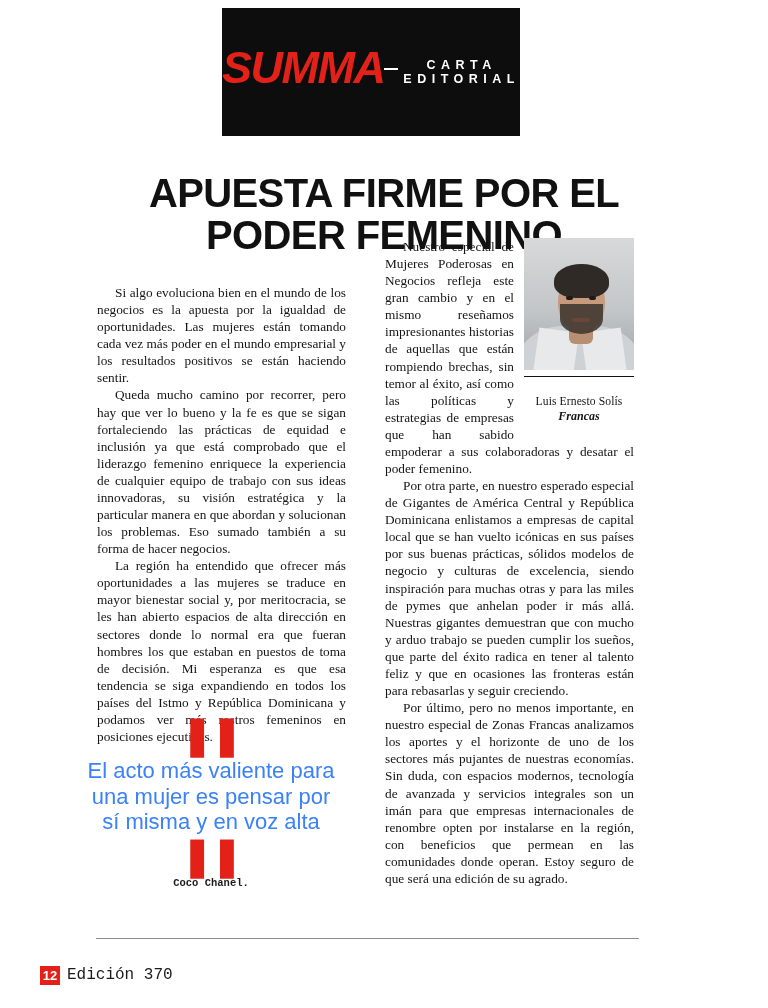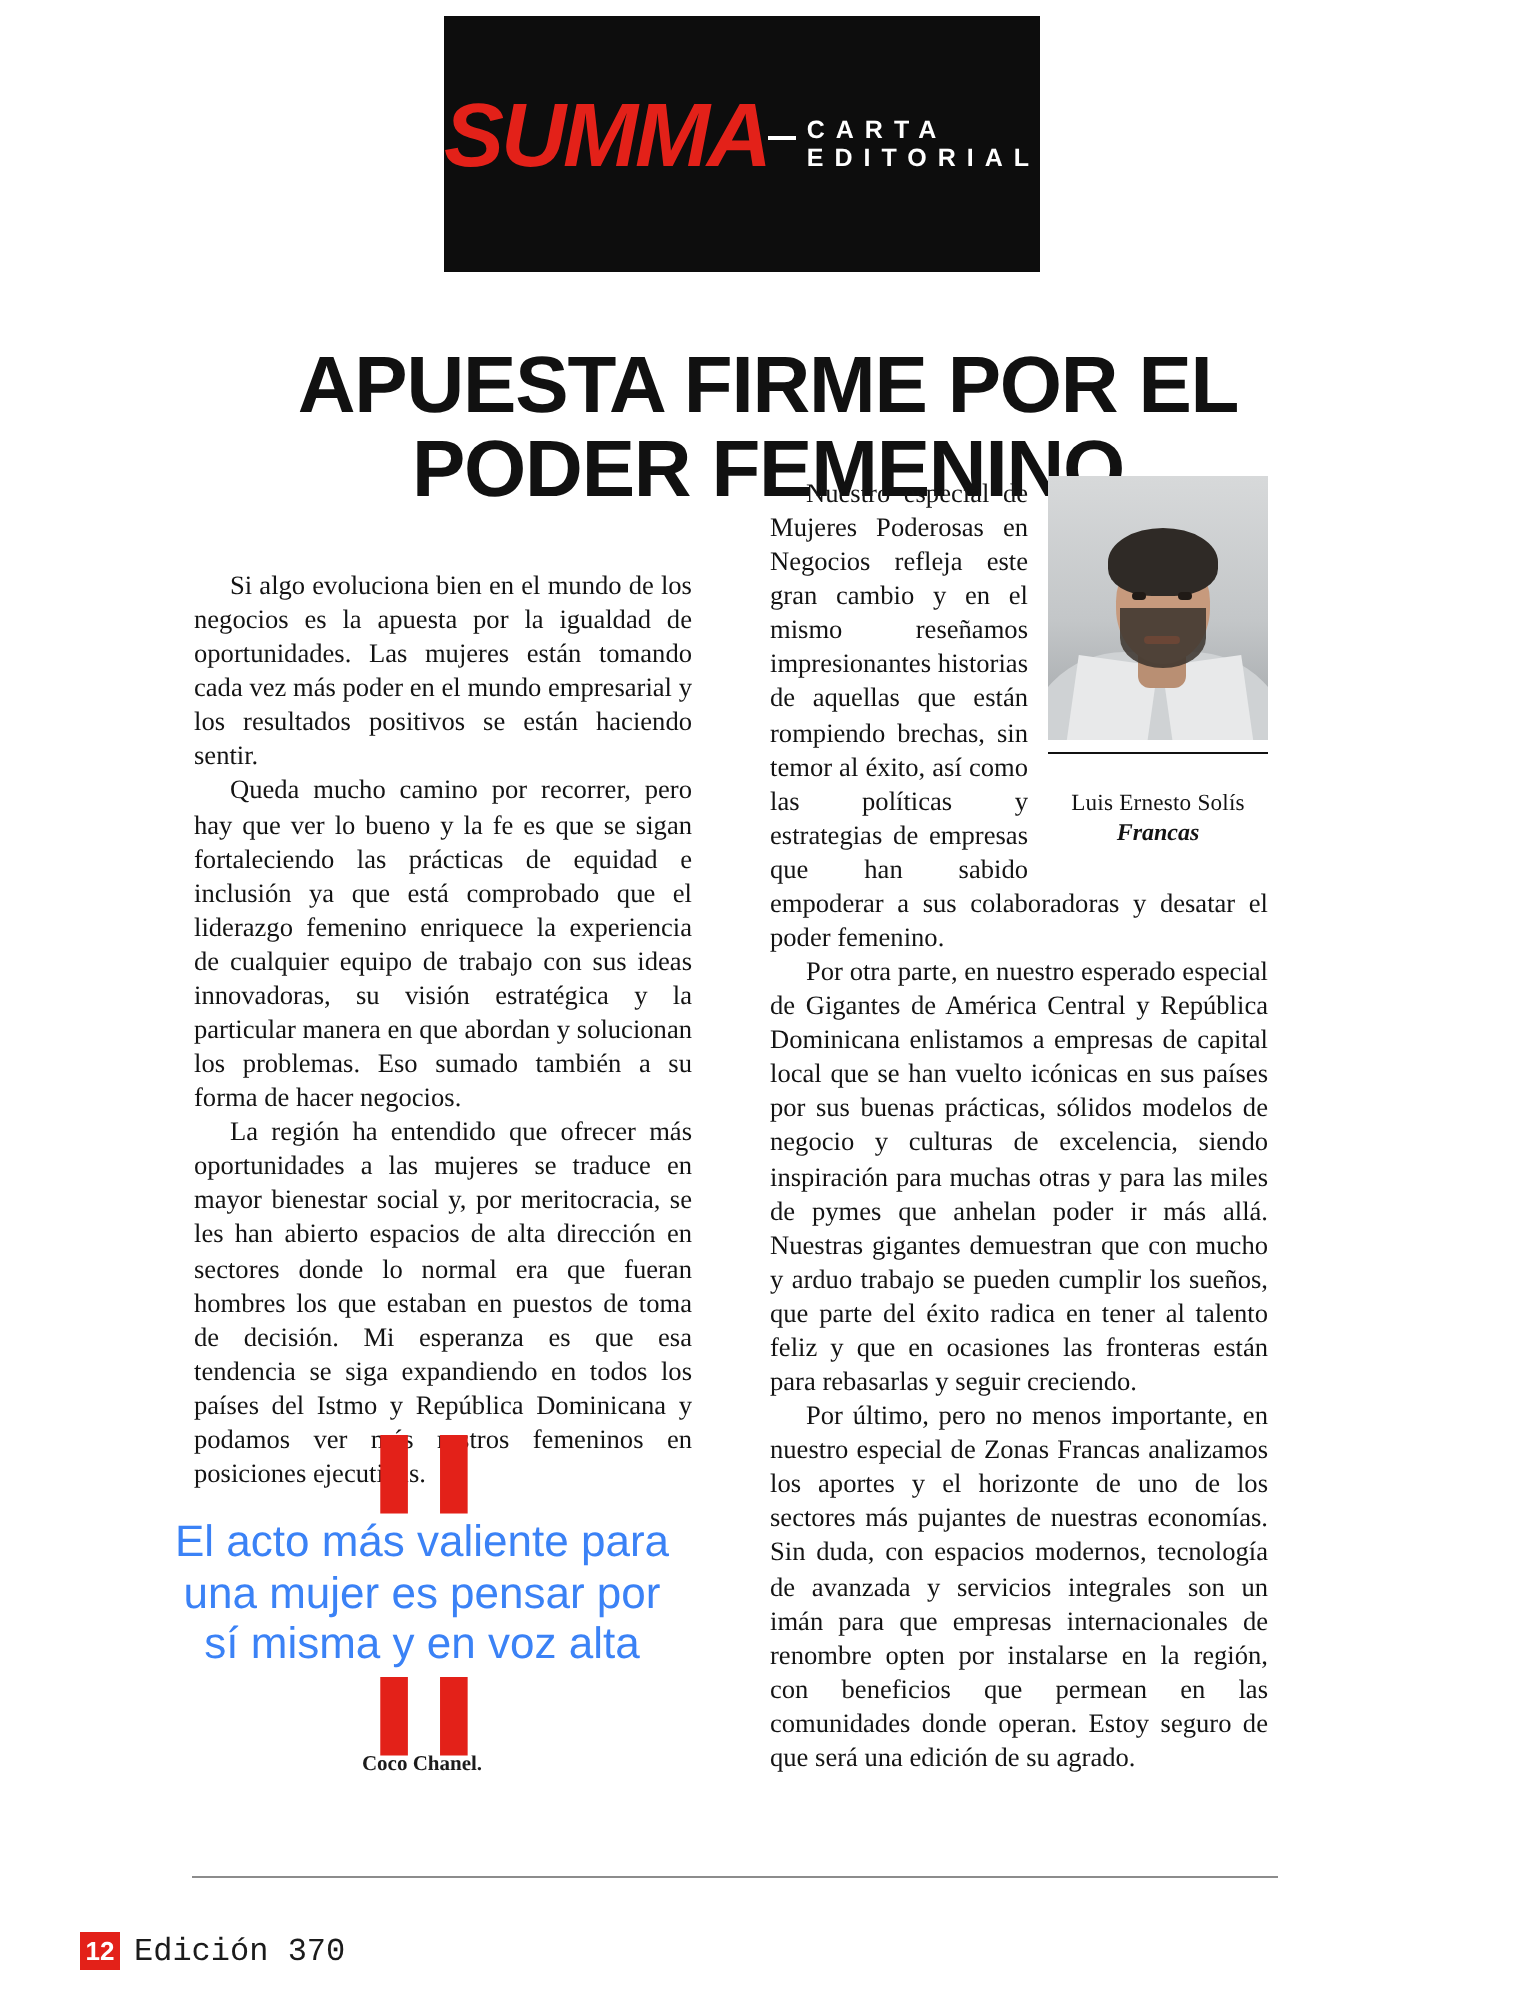--- a/index.html
+++ b/index.html
@@ -49,20 +49,21 @@
     background: #ffffff;
     margin-bottom: 7px;
   }
   .masthead-sub {
     font-family: "Liberation Sans", sans-serif;
     font-size: 12.5px;
     font-weight: bold;
     letter-spacing: 5.5px;
     color: #ffffff;
     padding-left: 5px;
+    text-align: center;
   }
 
   
   .headline {
     position: absolute;
     left: 84px;
     top: 145px;
     width: 600px;
     text-align: center;
     font-family: "Liberation Sans", sans-serif;
@@ -153,42 +154,42 @@
   }
   .quote-mark.top { margin-bottom: 8px; }
   .quote-mark.bottom { margin-top: 10px; margin-bottom: 6px; }
   .pullquote-text {
     font-family: "Liberation Sans", sans-serif;
     font-size: 22px;
     line-height: 1.17;
     color: #3b82f6;
   }
   .pullquote-attr {
-    font-family: Liberation Serif, serif;
+    font-family: Liberation Mono, monospace;
     font-size: 10.5px;
     font-weight: bold;
     color: #1b1b1b;
     margin-top: 2px;
   }
 
   
   .footer-rule {
     position: absolute;
     left: 96px;
     top: 938px;
     width: 543px;
     height: 1px;
     background: #8c8c8c;
   }
   .folio {
     position: absolute;
     left: 40px;
     top: 966px;
     display: flex;
-    align-items: flex-end;
+    align-items: flex-start;
     gap: 7px;
   }
   .folio-box {
     background: #e32119;
     color: #ffffff;
     font-family: "Liberation Sans", sans-serif;
     font-weight: bold;
     font-size: 13px;
     width: 20px;
     height: 19px;

